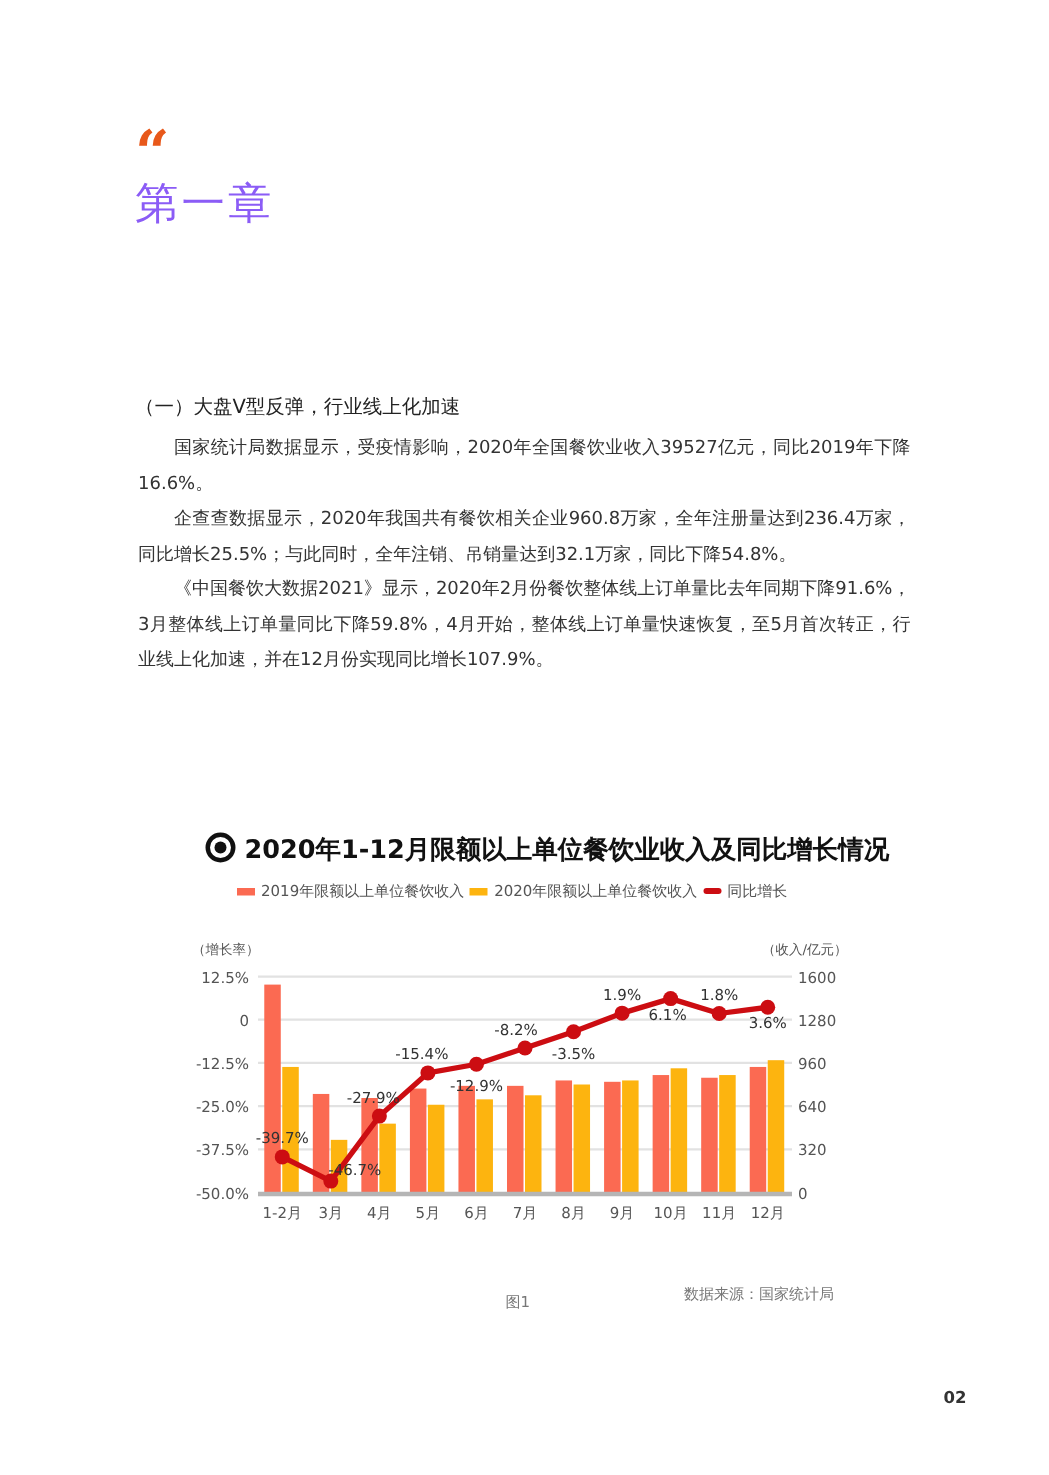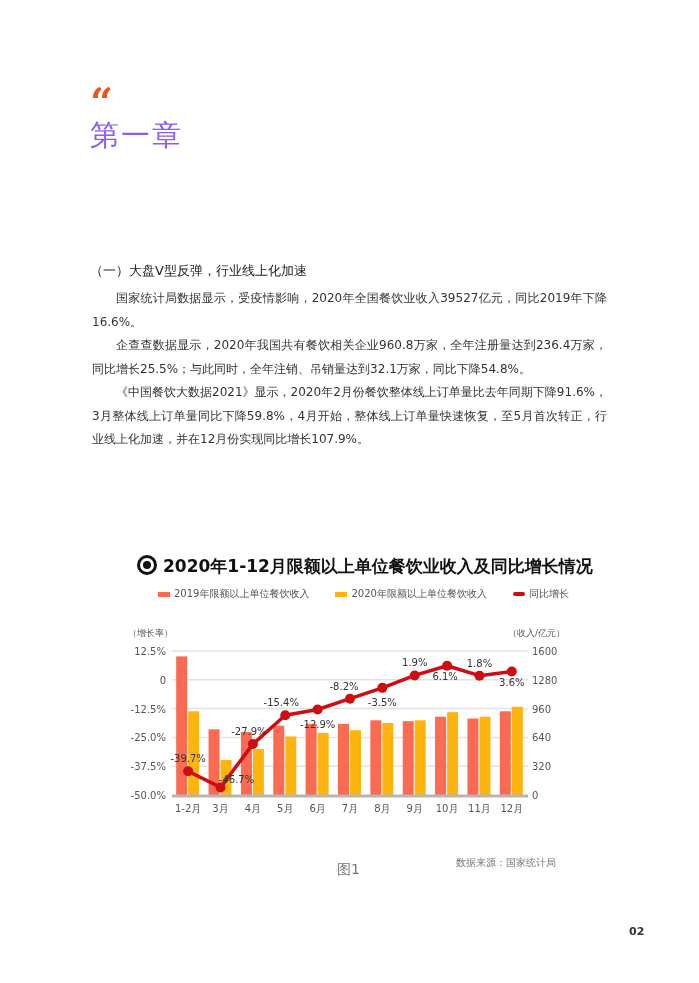--- a/index.html
+++ b/index.html
@@ -15,28 +15,28 @@
              color: #222; }
   .body { position: absolute; left: 92px; top: 287px; width: 515px; font-size: 12px;
           line-height: 23.5px; color: #333; }
   .body p { margin: 0; text-indent: 24px; text-align: justify; }
   .chart-title { position: absolute; left: 137px; top: 555px; font-size: 17px; font-weight: bold;
                  color: #111; display: flex; align-items: flex-start; gap: 6px; }
   .target { width: 14px; height: 14px; border-radius: 50%; border: 3px solid #111;
             display: inline-flex; align-items: center; justify-content: center; box-sizing: content-box; }
   .target::after { content: ""; width: 8px; height: 8px; border-radius: 50%; background: #111; }
   .legend { position: absolute; left: 158px; top: 587px; font-size: 10px; color: #555;
-            display: flex; gap: 26px; align-items: flex-start; }
+            display: flex; gap: 4px; align-items: flex-start; }
   .legend-item { display: flex; align-items: center; gap: 4px; }
   .swatch { width: 12px; height: 5px; display: inline-block; }
   .swatch.line { height: 4px; border-radius: 2px; }
   .axis-title { position: absolute; font-size: 9px; color: #555; }
   .chart-svg { position: absolute; left: 0; top: 0; }
   .source { position: absolute; left: 456px; top: 828px; font-size: 10px; color: #777; margin-top: 28px; }
-  .figlabel { position: absolute; left: 337px; top: 861px; font-size: 14px; color: #777; }
+  .figlabel { position: absolute; left: 337px; top: 861px; font-size: 10px; color: #777; }
   .pagenum { position: absolute; left: 629px; top: 925px; font-size: 11px; color: #333; font-weight: bold; }
 </style>
 </head>
 <body>
 
 <div class="quote">“</div>
 <div class="chapter">第一章</div>
 <div class="headline">
 </div>
 <div class="section">（一）大盘V型反弹，行业线上化加速</div>

